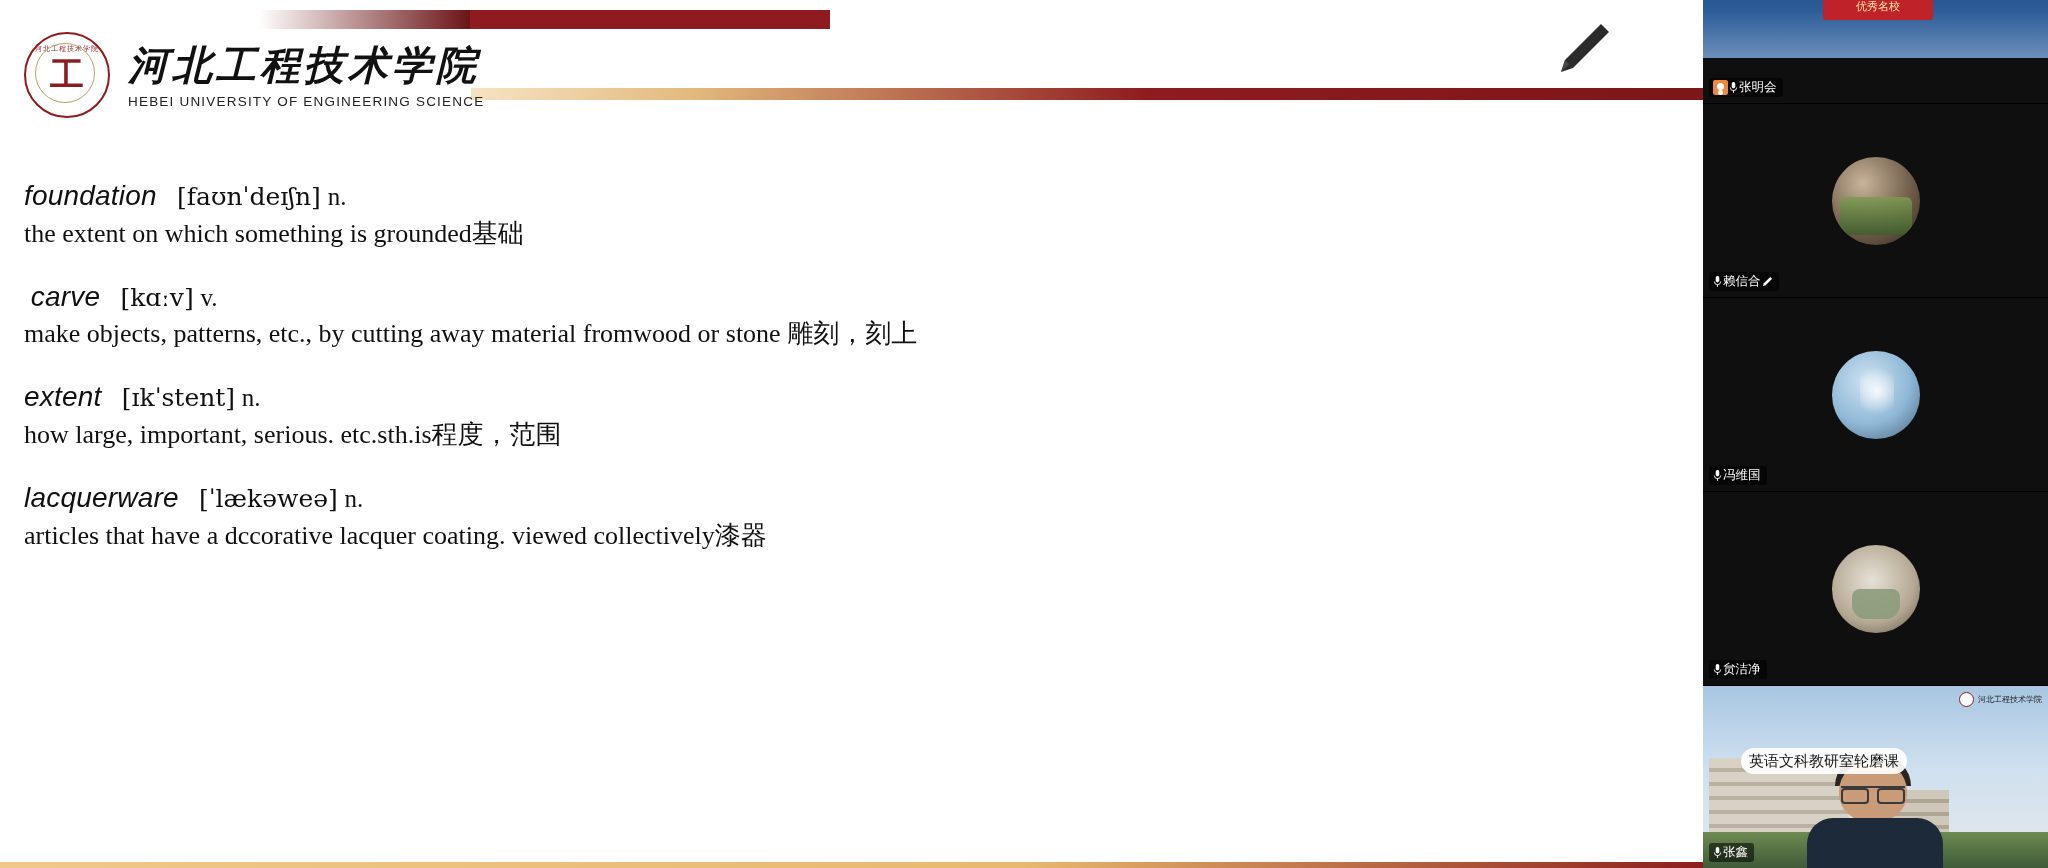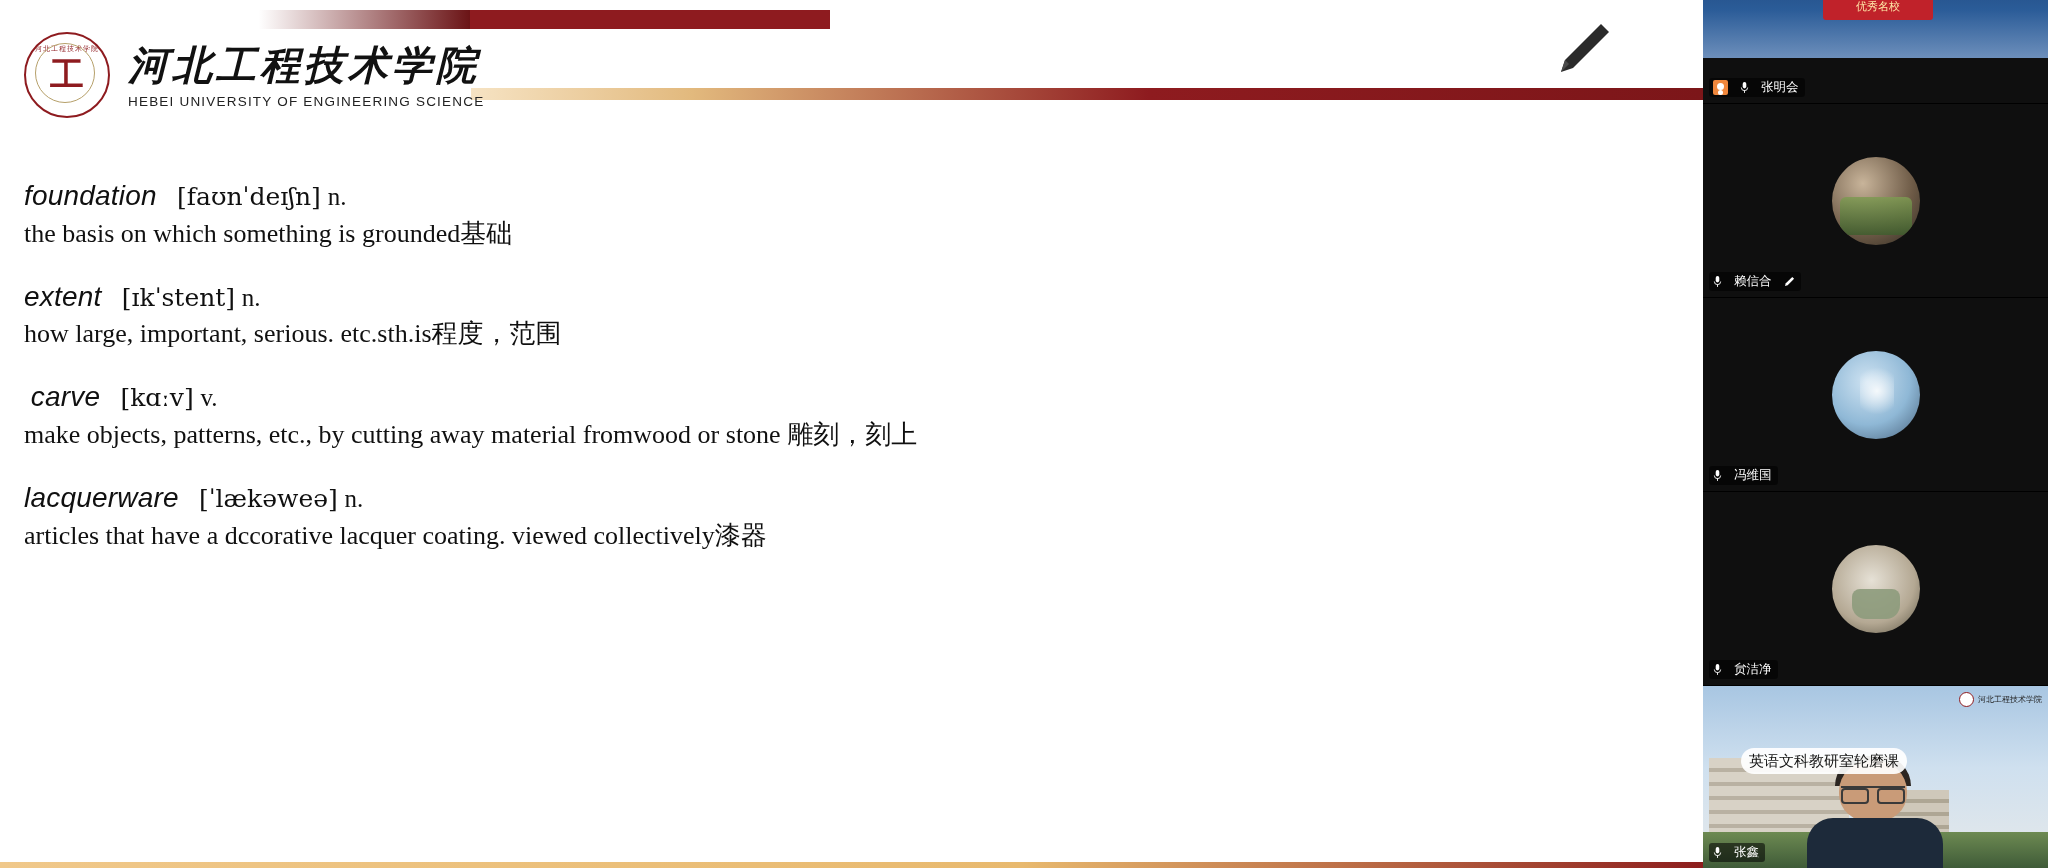--- a/index.html
+++ b/index.html
@@ -224,21 +224,21 @@
     border-radius: 8px 8px 14px 14px;
     opacity: .9;
   }
 
   .name-chip {
     position: absolute;
     left: 6px;
     bottom: 6px;
     display: flex;
     align-items: center;
-    gap: 12px;
+    gap: 1px;
     background: rgba(0,0,0,0.55);
     border-radius: 3px;
     padding: 2px 6px 2px 4px;
     height: 19px;
     box-sizing: border-box;
   }
   .name-chip .nm {
     color: #ffffff;
     font-size: 12.5px;
     font-family: "DejaVu Sans", sans-serif;
@@ -431,42 +431,42 @@
 
     <div class="slide-body">
 
       <div class="entry">
         <div class="headline">
           <span class="word">foundation</span>
           &nbsp;
           <span class="ipa">[faʊnˈdeɪʃn]</span>
           <span class="pos">n.</span>
         </div>
-        <div class="def">the basis on which something is grounded基础</div>
-      </div>
-
+        <div class="def">the extent on which something is grounded基础</div>
+      </div>
+
+
+      <div class="entry">
+        <div class="headline">
+          &nbsp;<span class="word">carve</span>
+          &nbsp;
+          <span class="ipa">[kɑːv]</span>
+          <span class="pos">v.</span>
+        </div>
+        <div class="def">make objects, patterns, etc., by cutting away material fromwood or stone 雕刻，刻上</div>
+      </div>
 
       <div class="entry">
         <div class="headline">
           <span class="word">extent</span>
           &nbsp;
           <span class="ipa">[ɪkˈstent]</span>
           <span class="pos">n.</span>
         </div>
         <div class="def">how large, important, serious. etc.sth.is程度，范围</div>
-      </div>
-
-      <div class="entry">
-        <div class="headline">
-          &nbsp;<span class="word">carve</span>
-          &nbsp;
-          <span class="ipa">[kɑːv]</span>
-          <span class="pos">v.</span>
-        </div>
-        <div class="def">make objects, patterns, etc., by cutting away material fromwood or stone 雕刻，刻上</div>
       </div>
 
       <div class="entry">
         <div class="headline">
           <span class="word">lacquerware</span>
           &nbsp;
           <span class="ipa">[ˈlækəweə]</span>
           <span class="pos">n.</span>
         </div>
         <div class="def">articles that have a dccorative lacquer coating. viewed collectively漆器</div>

